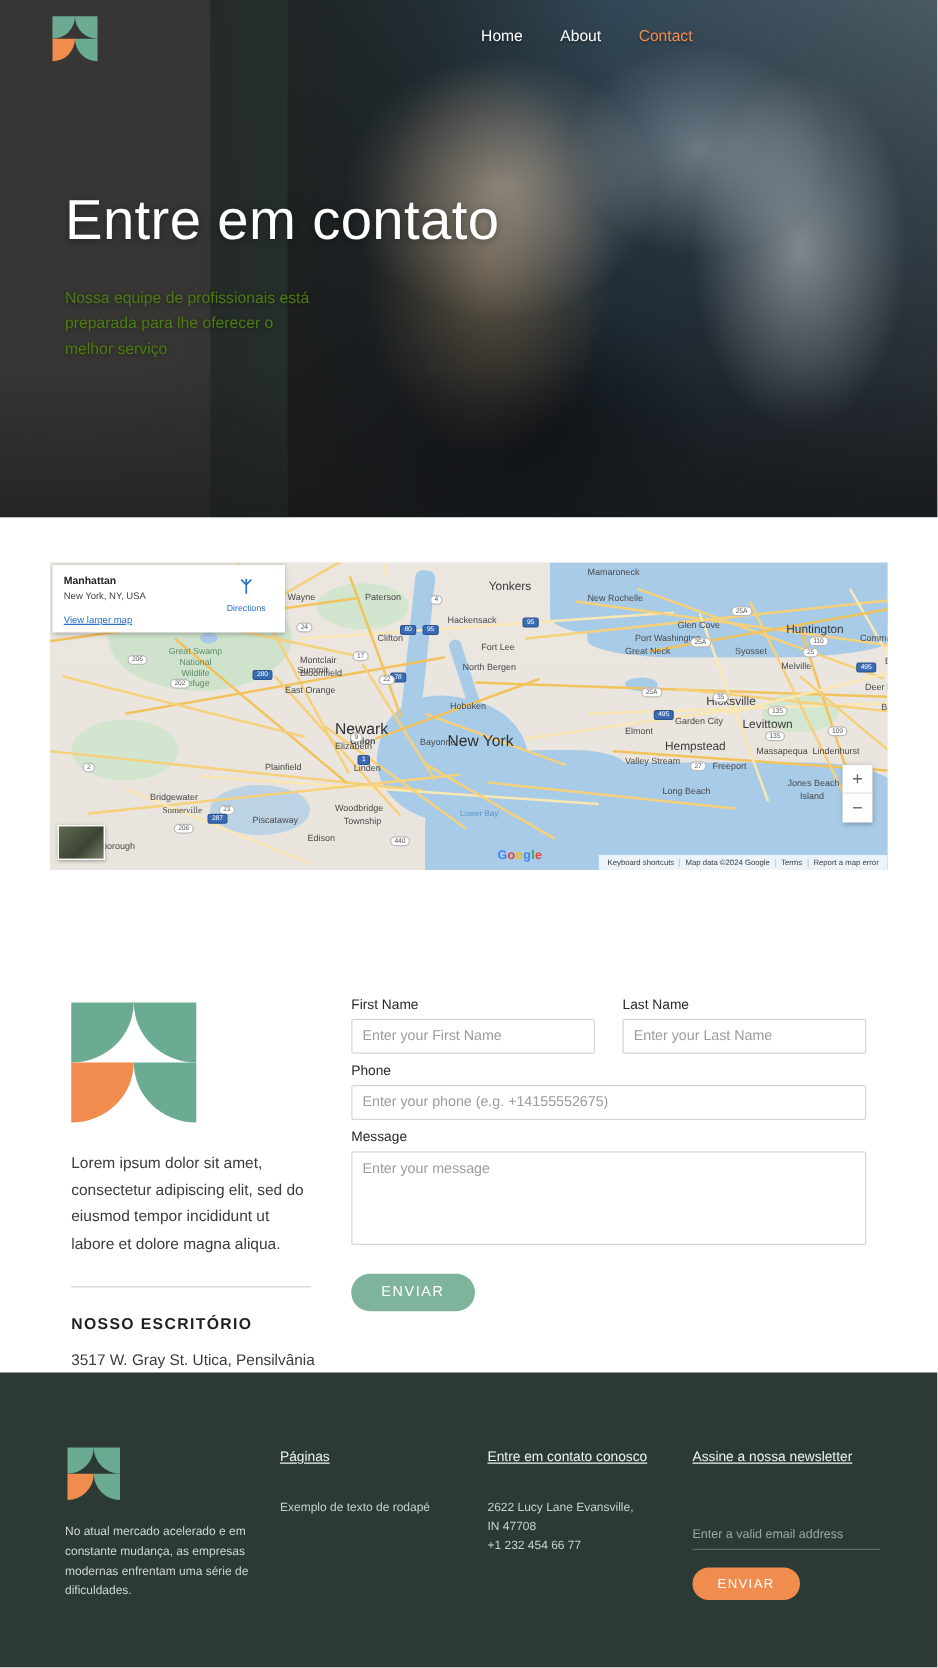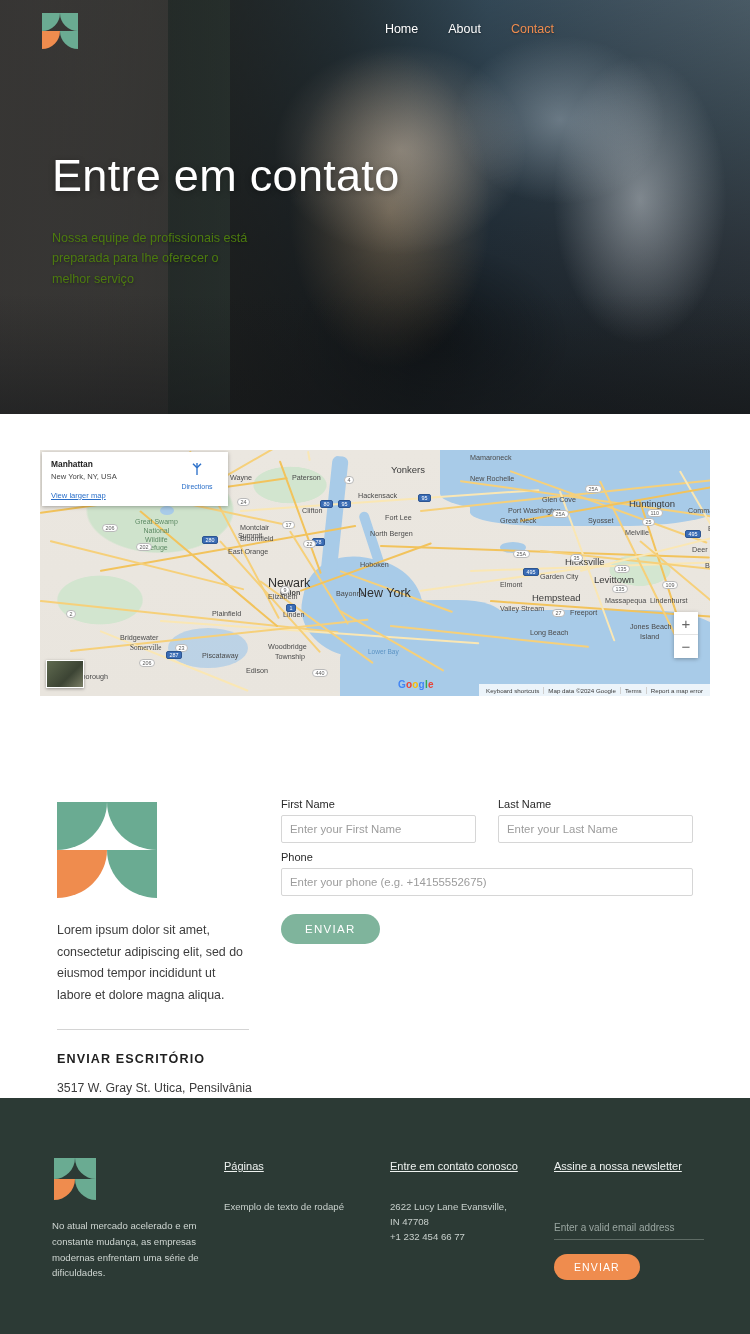--- a/index.html
+++ b/index.html
@@ -426,40 +426,44 @@
 <section class="contact">
   <div class="contact-left">
     <div class="logo contact-logo">
       <i class="tl"></i>
       <i class="tr"></i>
       <i class="bl"></i>
       <i class="br"></i>
     </div>
     <p class="contact-text">Lorem ipsum dolor sit amet, consectetur adipiscing elit, sed do eiusmod tempor incididunt ut labore et dolore magna aliqua.</p>
     <div class="contact-rule"></div>
-    <h3 class="office-title">ENVIAR ESCRITÓRIO</h3>
+    <h3 class="office-title">NOSSO ESCRITÓRIO</h3>
     <p class="office-addr">3517 W. Gray St. Utica, Pensilvânia</p>
   </div>
 
   <form class="form">
     <div class="row">
       <div class="field">
         <label>First Name</label>
         <input type="text" placeholder="Enter your First Name" style="">
       </div>
       <div class="field">
         <label>Last Name</label>
         <input type="text" placeholder="Enter your Last Name" style="">
       </div>
     </div>
     <div class="row">
       <div class="field">
         <label>Phone</label>
         <input type="tel" placeholder="Enter your phone (e.g. +14155552675)" style="">
       </div>
+    </div>
+    <div class="field">
+      <label>Message</label>
+      <textarea placeholder="Enter your message" style=""></textarea>
     </div>
     <button class="submit">ENVIAR</button>
   </form>
 </section>
 
 <footer class="footer"></footer>
 
 <div class="logo f-logo" style="position:absolute;left:54px;top:1158px;width:42px;height:42px;z-index:3">
   <i class="tl"></i>
   <i class="tr"></i>

